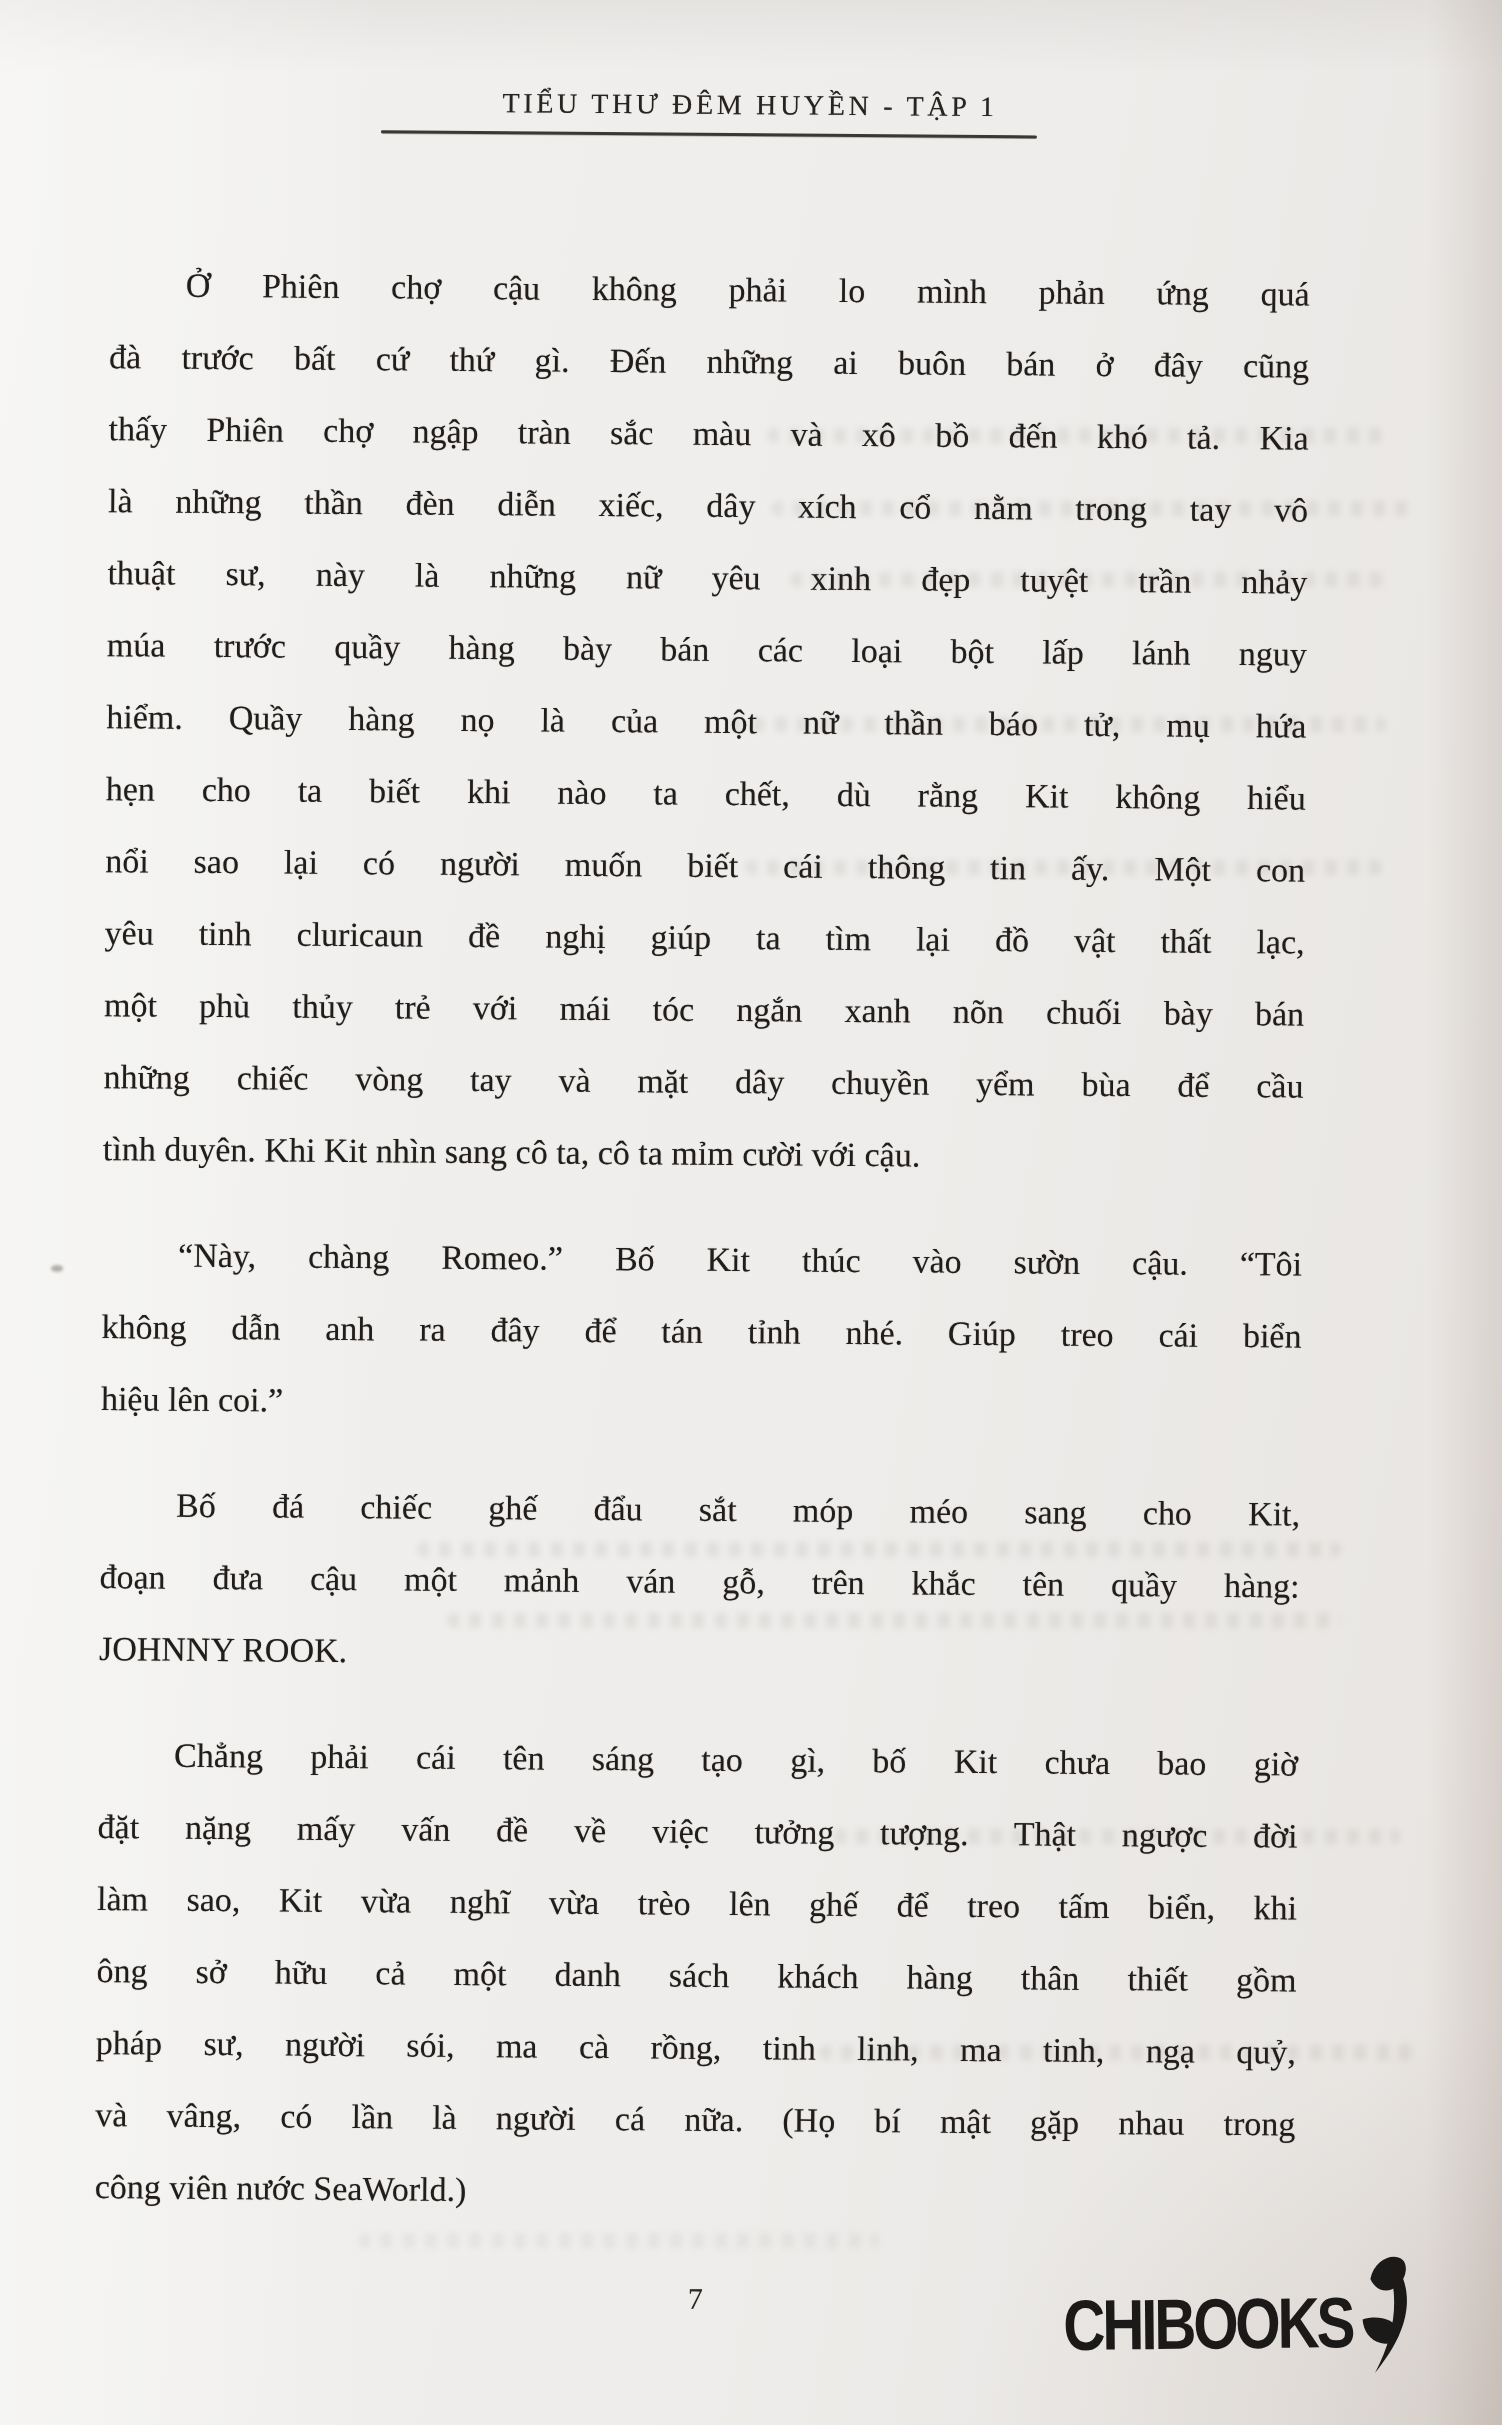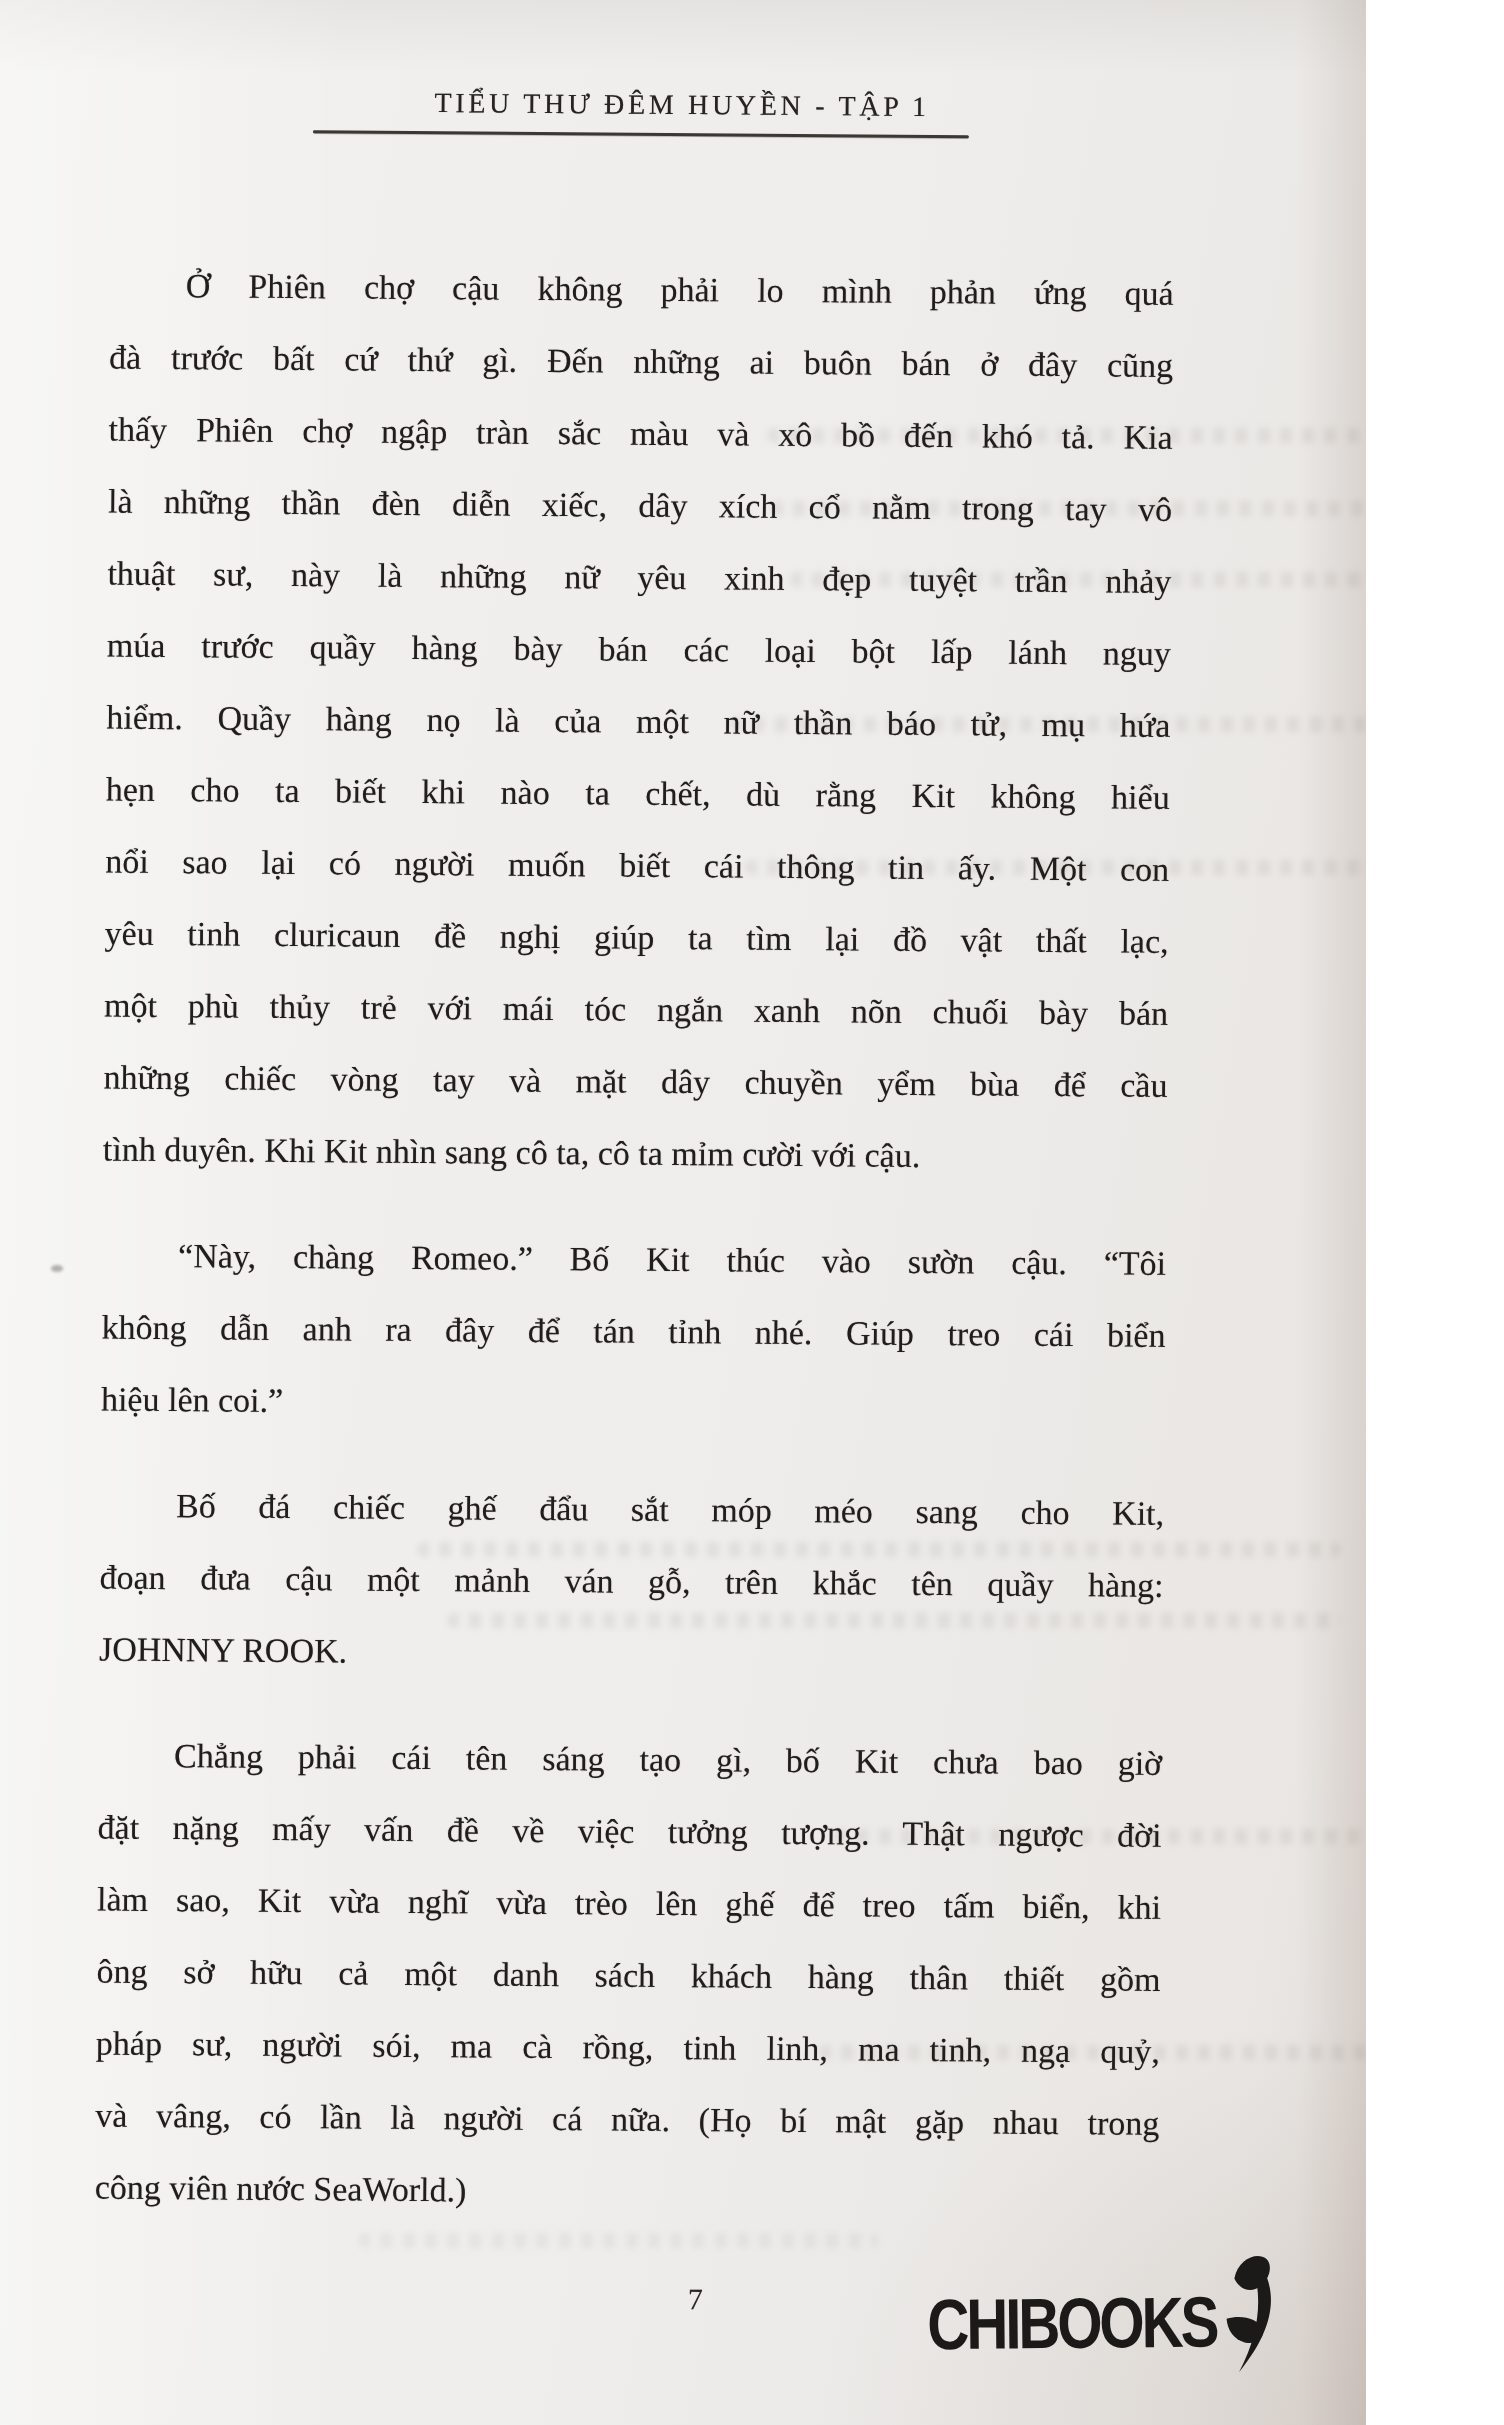--- a/index.html
+++ b/index.html
@@ -1,18 +1,18 @@
 <!DOCTYPE html>
 <html style="font-size:12px"><head>
 <meta charset="utf-8">
 <style>
   html,body{margin:0;padding:0;}
   .page{
     position:relative;
-    width:1366px;height:2426px;
+    width:1502px;height:2426px;
     overflow:hidden;
     background-image:
       linear-gradient(to right, rgba(255,255,255,.38), rgba(255,255,255,0) 26%),
       linear-gradient(to left, rgba(152,130,120,.20), rgba(152,130,120,0) 5%),
       linear-gradient(to bottom, rgba(150,145,140,.12), rgba(150,145,140,0) 3%),
       radial-gradient(745px 566px at 100% 100%, rgba(140,118,106,.16), rgba(140,118,106,0) 72%),
       linear-gradient(100deg, #f2f1ef 0%, #eeedeb 55%, #e9e6e3 90%, #e2ddd9 100%);
   }
   .content{position:absolute;inset:0;transform:rotate(.45deg);transform-origin:40% 0;}
   .page-header{margin-top:88px;text-align:center;}

